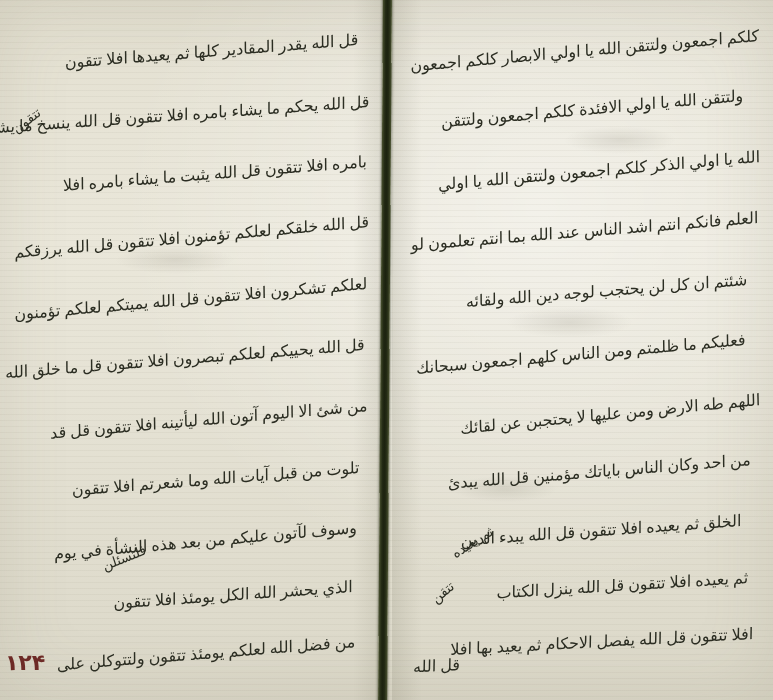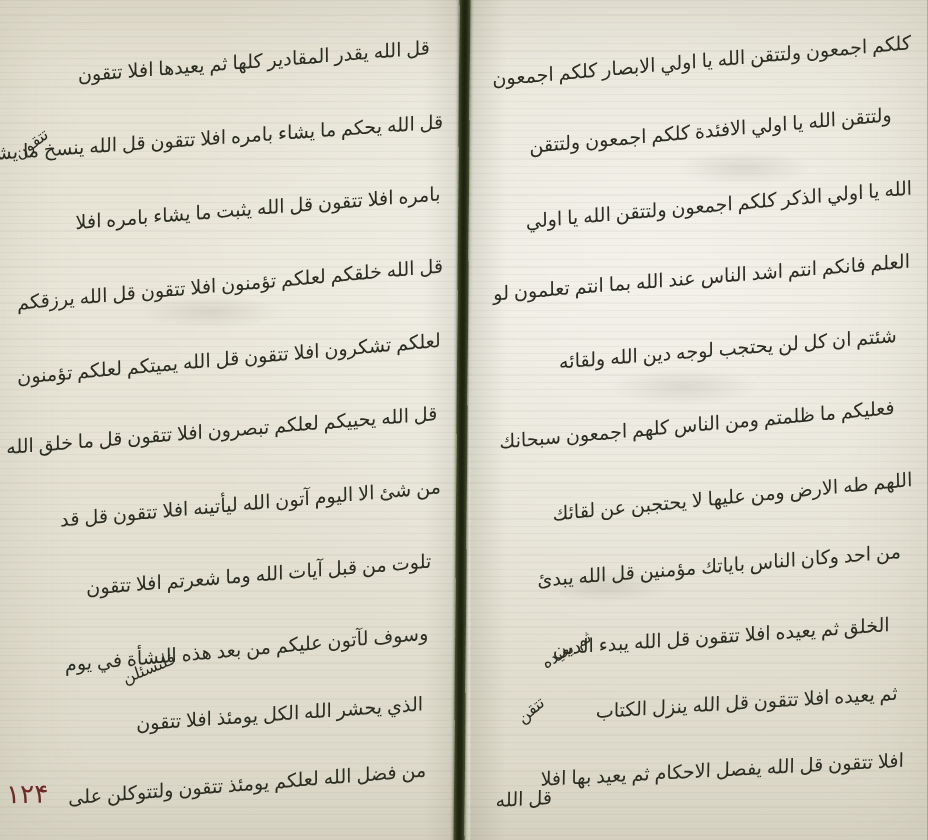--- a/index.html
+++ b/index.html
@@ -45,21 +45,21 @@
     position:absolute;
     direction:rtl;
     white-space:nowrap;
     font-size:13.5px;
     color:#2b2d22;
     transform:rotate(var(--r,-35deg)) skewX(-4deg);
     transform-origin:0 50%;
   }
   .folio{
     position:absolute;
-    font-weight:normal;
+    font-weight:bold;
     font-size:22px;
     color:#6d2a26;
     letter-spacing:3px;
     transform:rotate(-1deg);
   }
   .smudge{position:absolute;pointer-events:none;
     background:radial-gradient(ellipse closest-side, rgba(120,115,100,0.16), rgba(120,115,100,0) 70%);}
 </style>
 </head>
 <body>

